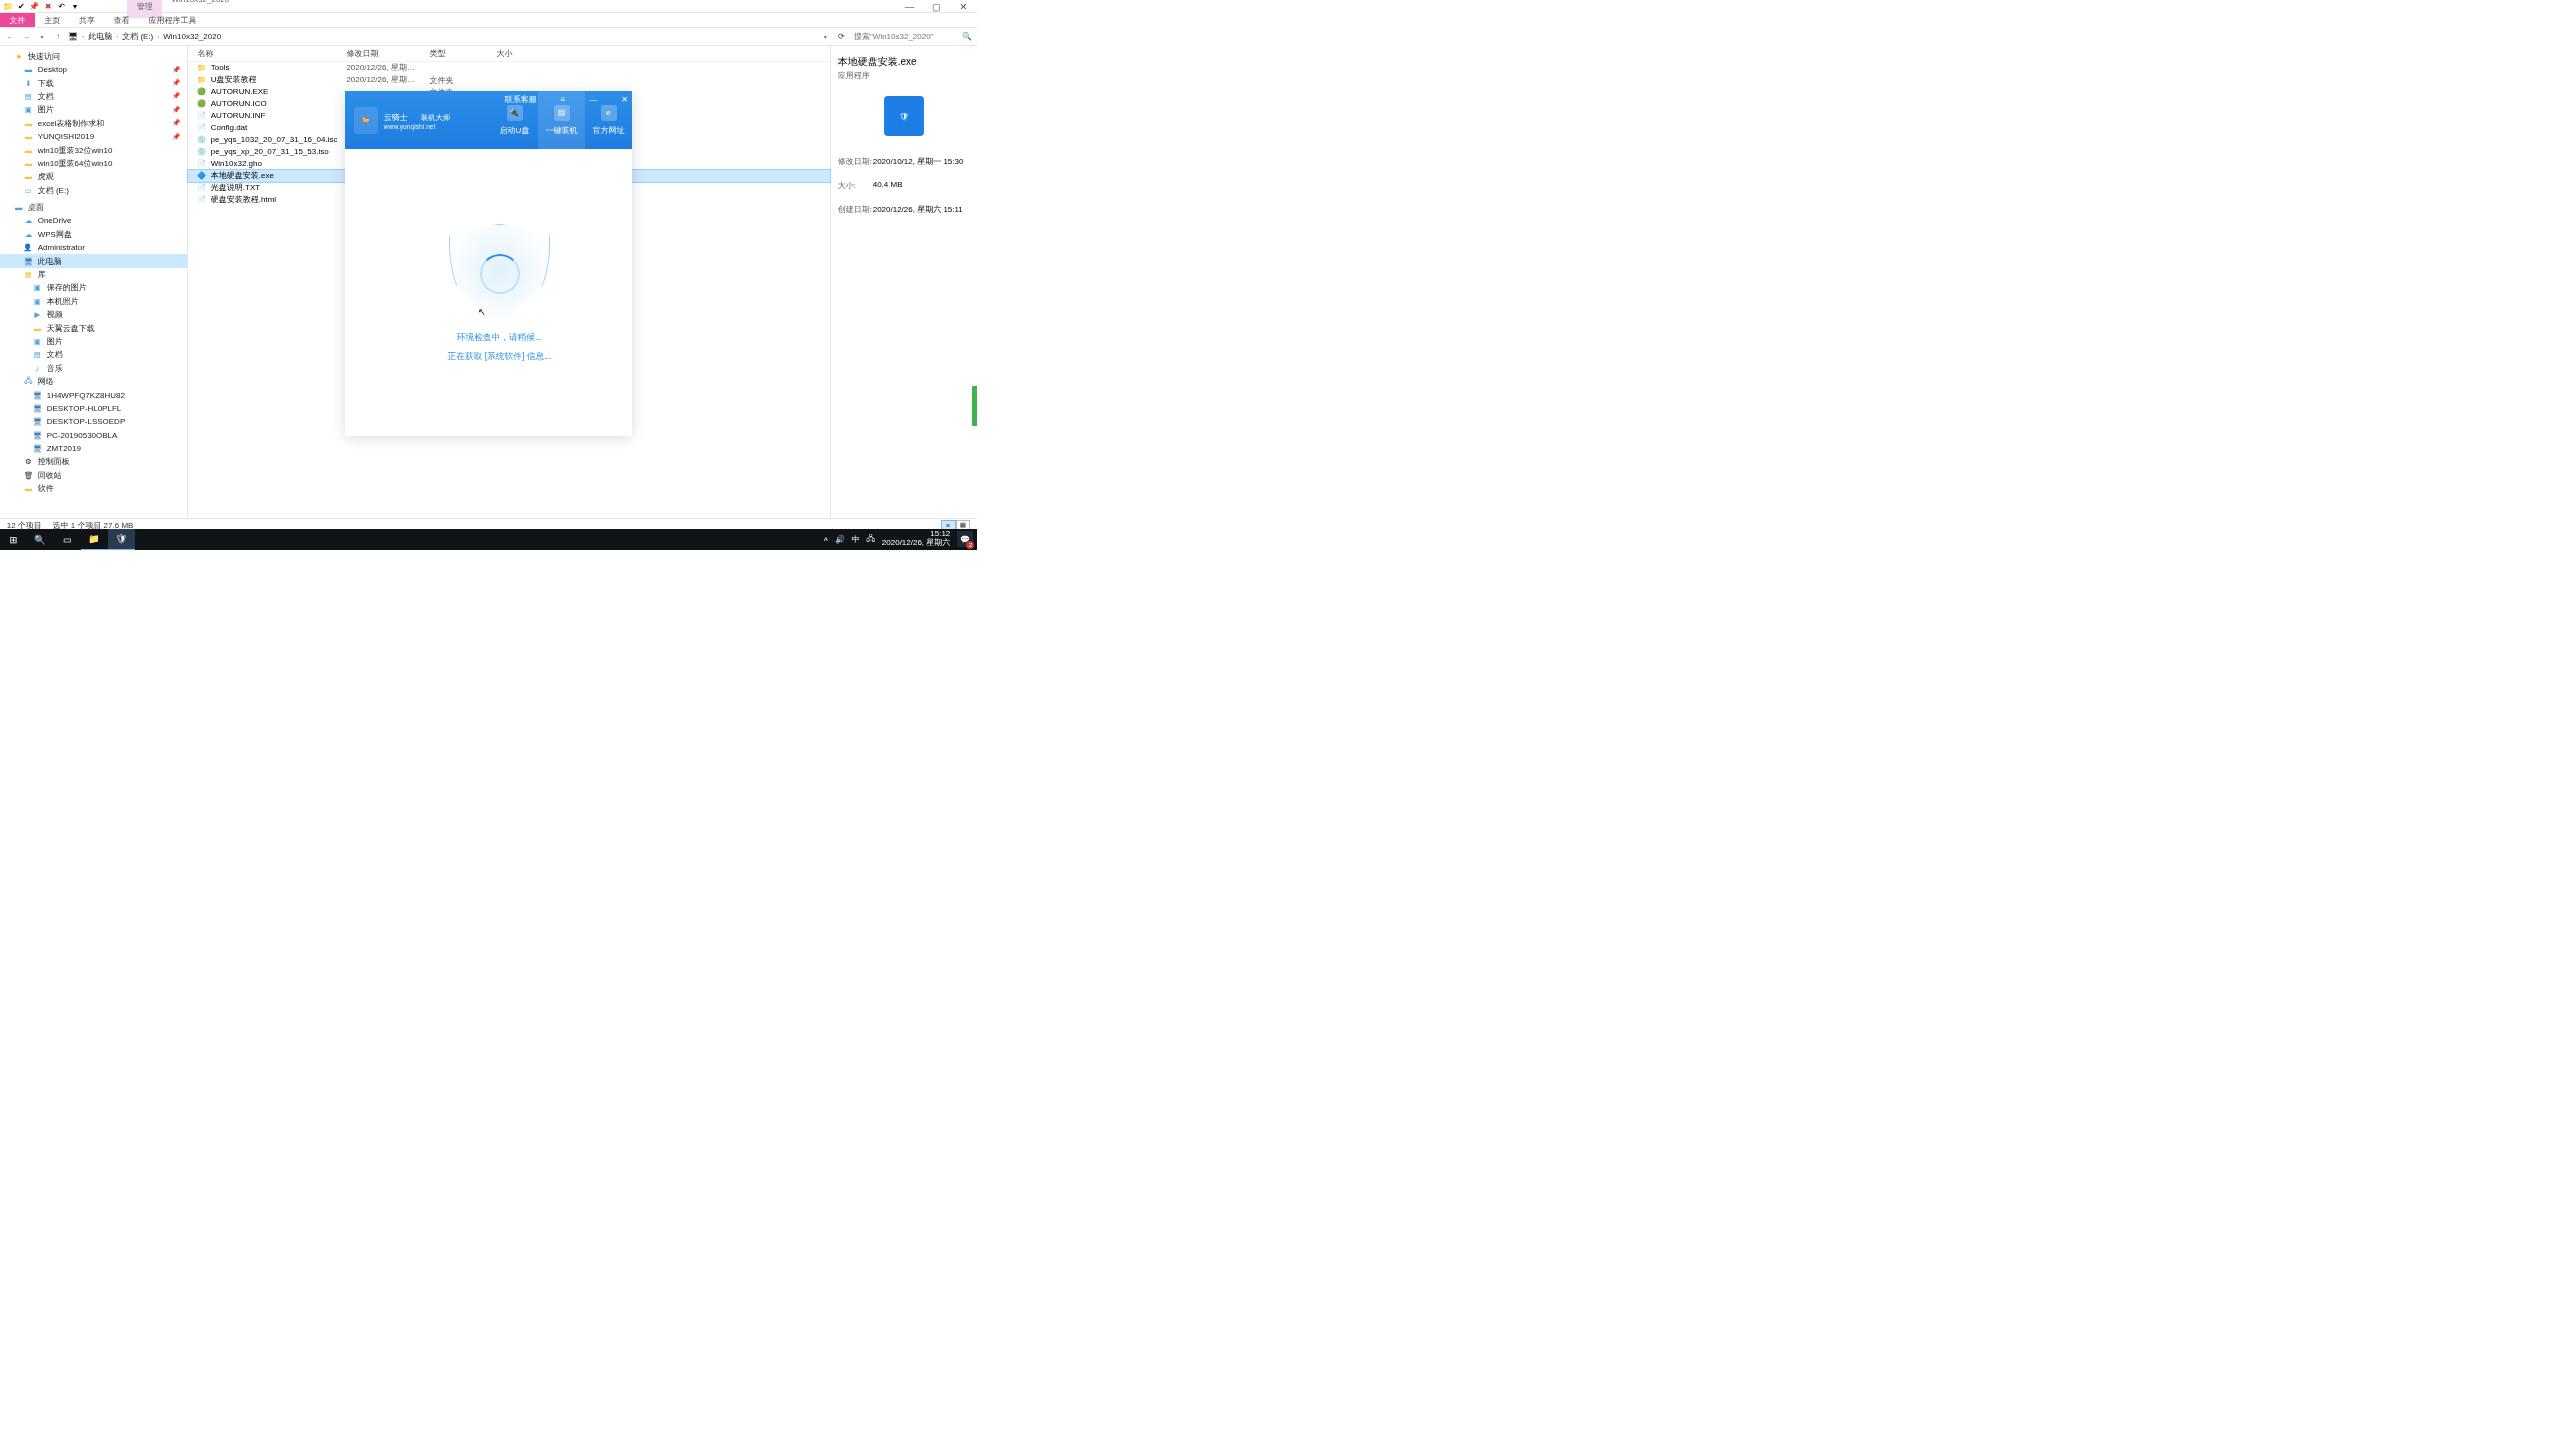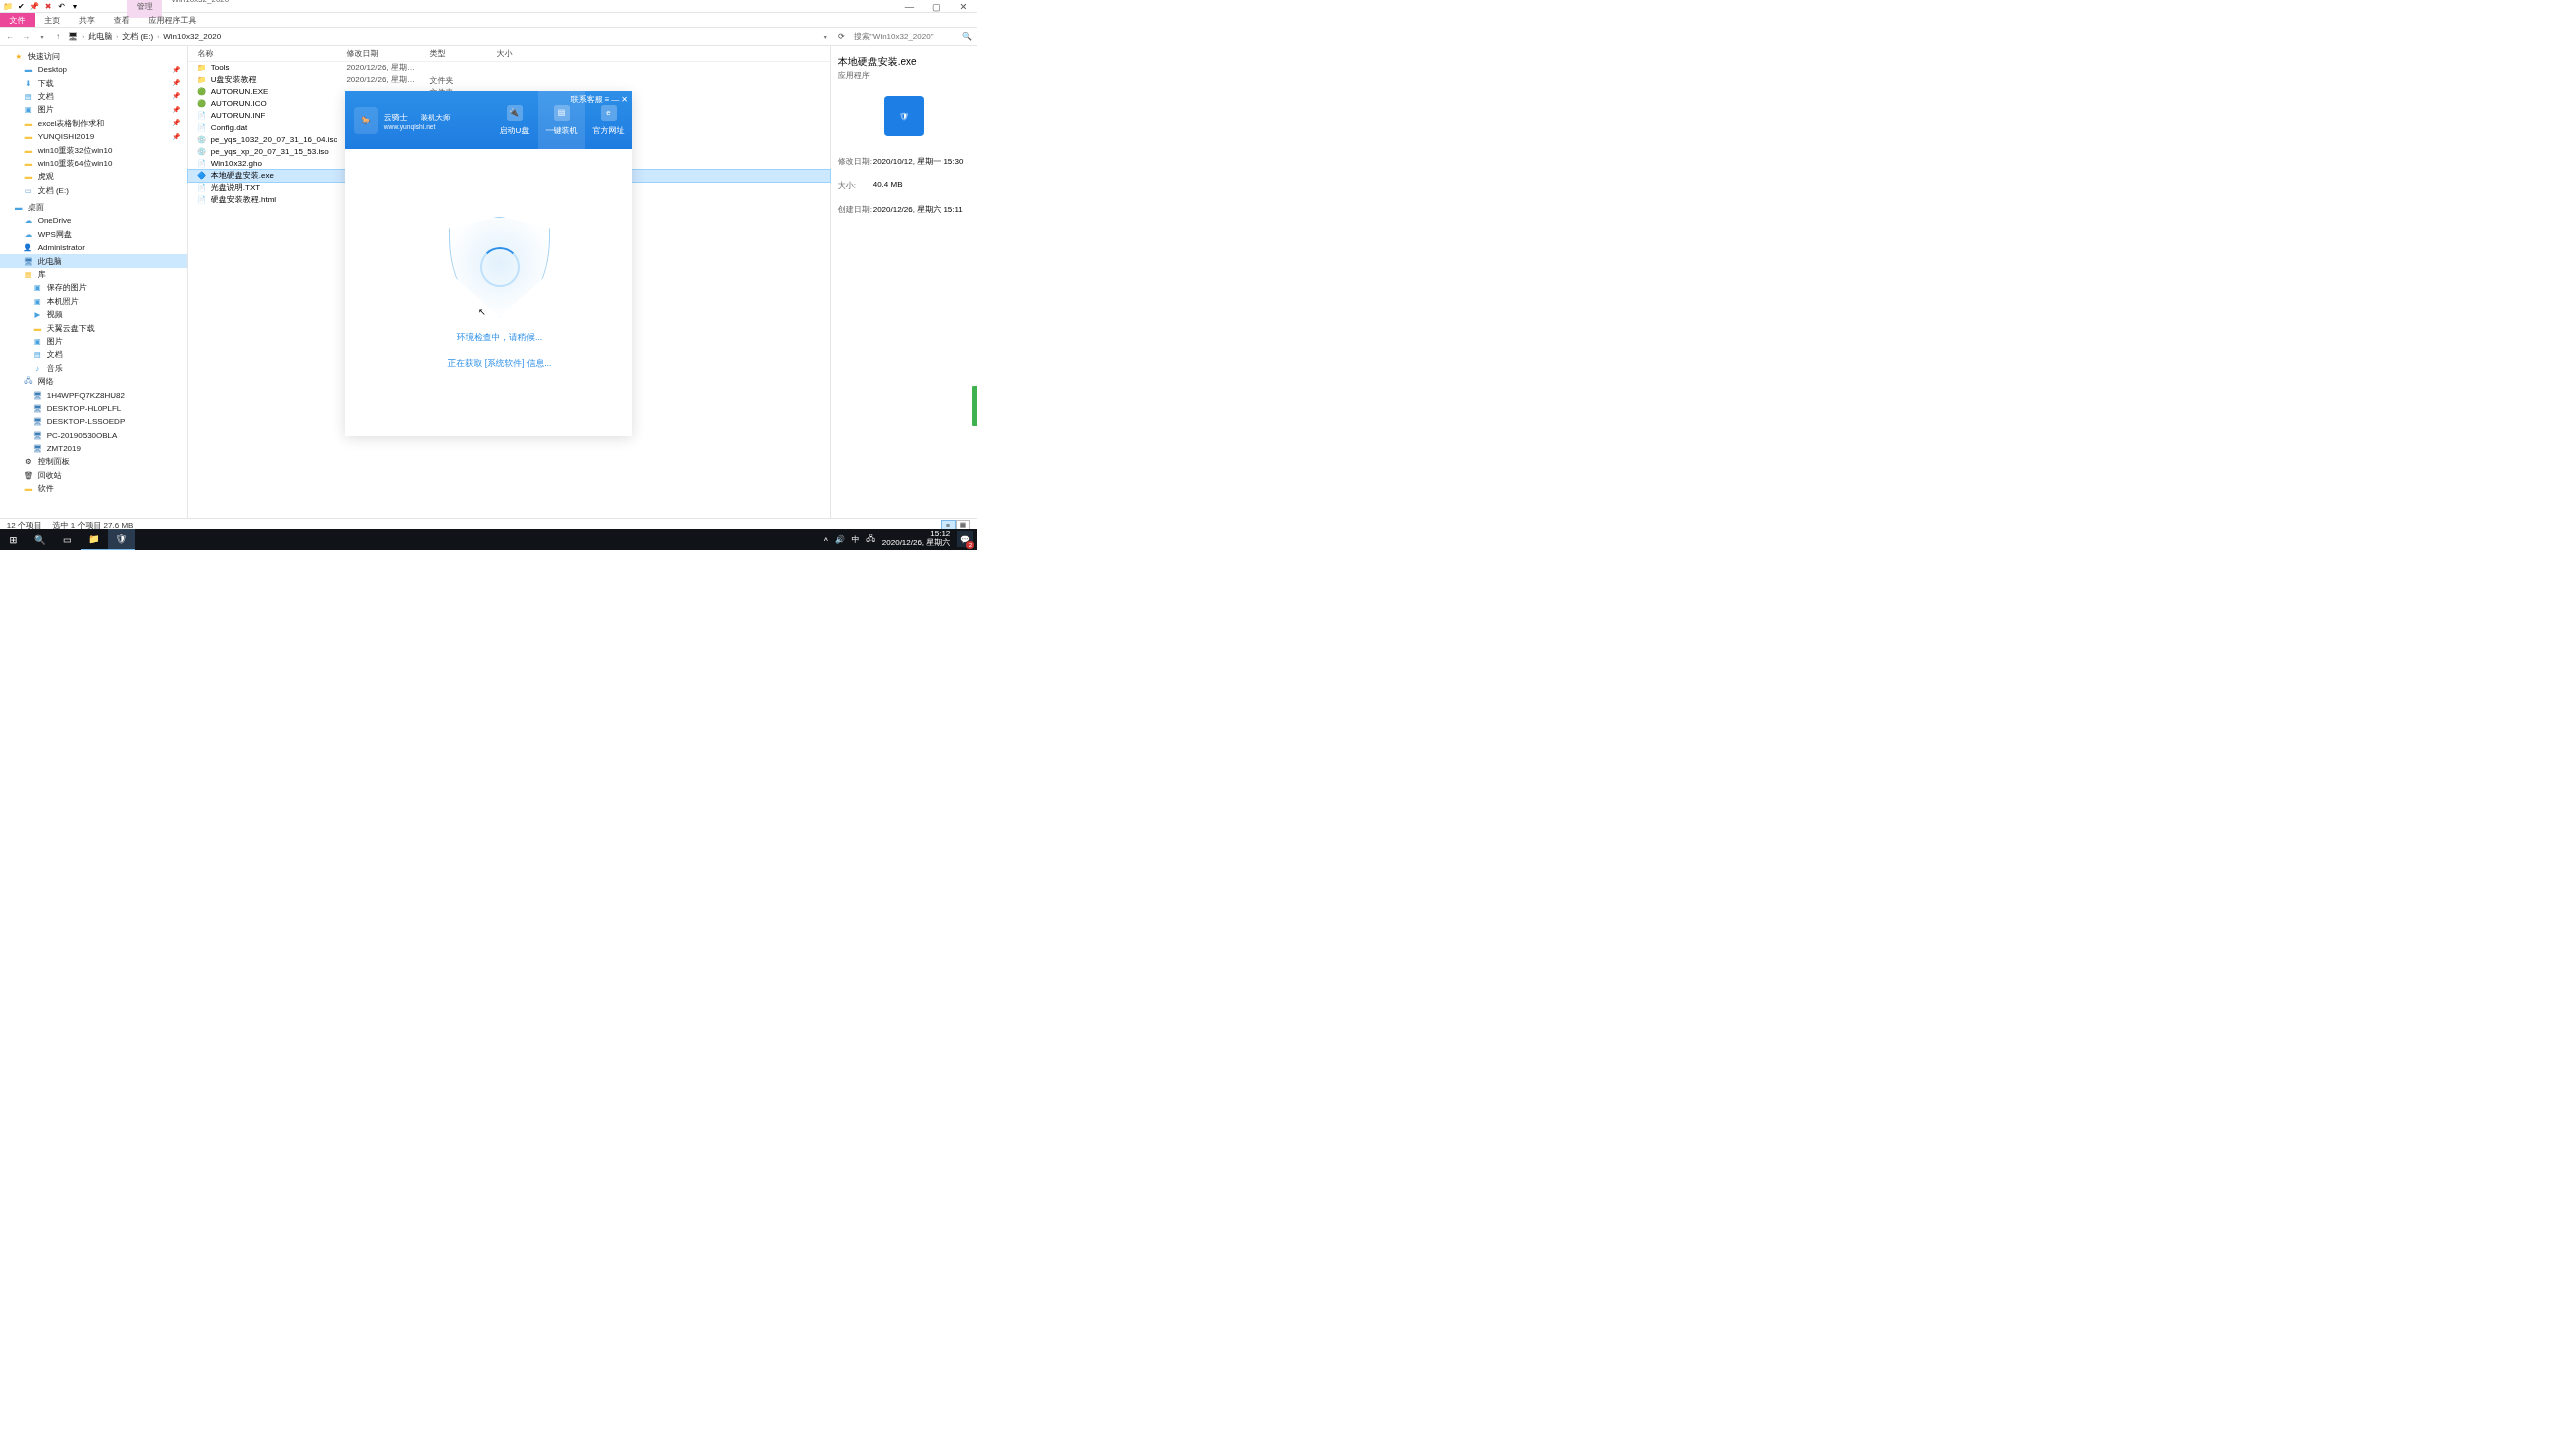--- a/index.html
+++ b/index.html
@@ -84,27 +84,27 @@
 .taskbar .notif { width: 16px; height: 16px; background: #1d2a3a; display: flex; align-items: center; justify-content: center; position: relative; }
 .taskbar .notif .badge { position: absolute; bottom: -1.3px; right: -1.3px; background: #c33; color: #fff; border-radius: 50%; font-size: 6px; width: 8px; height: 8px; display: flex; align-items: center; justify-content: center; }
 
 
 .modal { position: absolute; left: 345px; top: 91px; width: 287px; height: 345px; background: #fff; box-shadow: 0 2.7px 13.4px rgba(0,0,0,.14); }
 .modal .mhdr { height: 58px; background: linear-gradient(#2d8fe8, #1e7ce0); color: #fff; display: flex; }
 .modal .mlogo { width: 114px; display: flex; align-items: center; padding-left: 9.4px; gap: 5.4px; }
 .modal .mlogo .shield { width: 24px; height: 27px; background: #fff2; border-radius: 4px; display: flex; align-items: center; justify-content: center; }
 .modal .mlogo .txt .t1 { font-size: 10.7px; }
 .modal .mlogo .txt .t2 { font-size: 6.7px; opacity: .9; }
-.modal .mtopright { position: absolute; right: 4px; top: 2.7px; display: flex; gap: 2px; align-items: center; font-size: 7.4px; }
+.modal .mtopright { position: absolute; right: 4px; top: 2.7px; display: flex; gap: 24px; align-items: center; font-size: 7.4px; }
 .modal .mtopright .ico { cursor: default; }
 .modal .mtabs { display: flex; margin-left: auto; }
 .modal .mtab { width: 47px; display: flex; flex-direction: column; align-items: center; justify-content: center; gap: 4px; font-size: 8px; }
 .modal .mtab.active { background: rgba(255,255,255,.12); }
 .modal .mtab .mico { width: 16px; height: 16px; background: rgba(255,255,255,.25); border-radius: 2.7px; display: flex; align-items: center; justify-content: center; }
-.modal .mbody { height: 288px; display: flex; flex-direction: column; align-items: center; justify-content: center; gap: 14px; padding-left: 22px; }
+.modal .mbody { height: 288px; display: flex; flex-direction: column; align-items: center; justify-content: center; gap: 7px; padding-left: 22px; }
 .modal .bigshield { width: 101px; height: 101px; border: 0.7px solid #a9d3f2; border-radius: 9.4px 9.4px 50% 50% / 9.4px 9.4px 80% 80%; position: relative; display: flex; align-items: center; justify-content: center; background: radial-gradient(circle at 50% 45%, #e2f1fc 0%, #fdfeff 70%); clip-path: polygon(50% 0, 100% 12%, 100% 55%, 50% 100%, 0 55%, 0 12%); }
 .modal .spinner { width: 40px; height: 40px; border: 2.7px solid #bfe1fb; border-top-color: #2d8fe8; border-radius: 50%; }
 .modal .line1 { color: #2d8fe8; font-size: 8.7px; }
 .modal .line2 { color: #2d8fe8; font-size: 8.7px; }
 
 
 .greentab { position: absolute; right: 0; top: 386px; width: 5.4px; height: 40px; background: #3fb24f; border-radius: 1.3px 0 0 1.3px; }
 
 .cursorarrow { position: absolute; left: 478px; top: 306px; font-size: 9.4px; color: #000; pointer-events: none; }
 </style>

